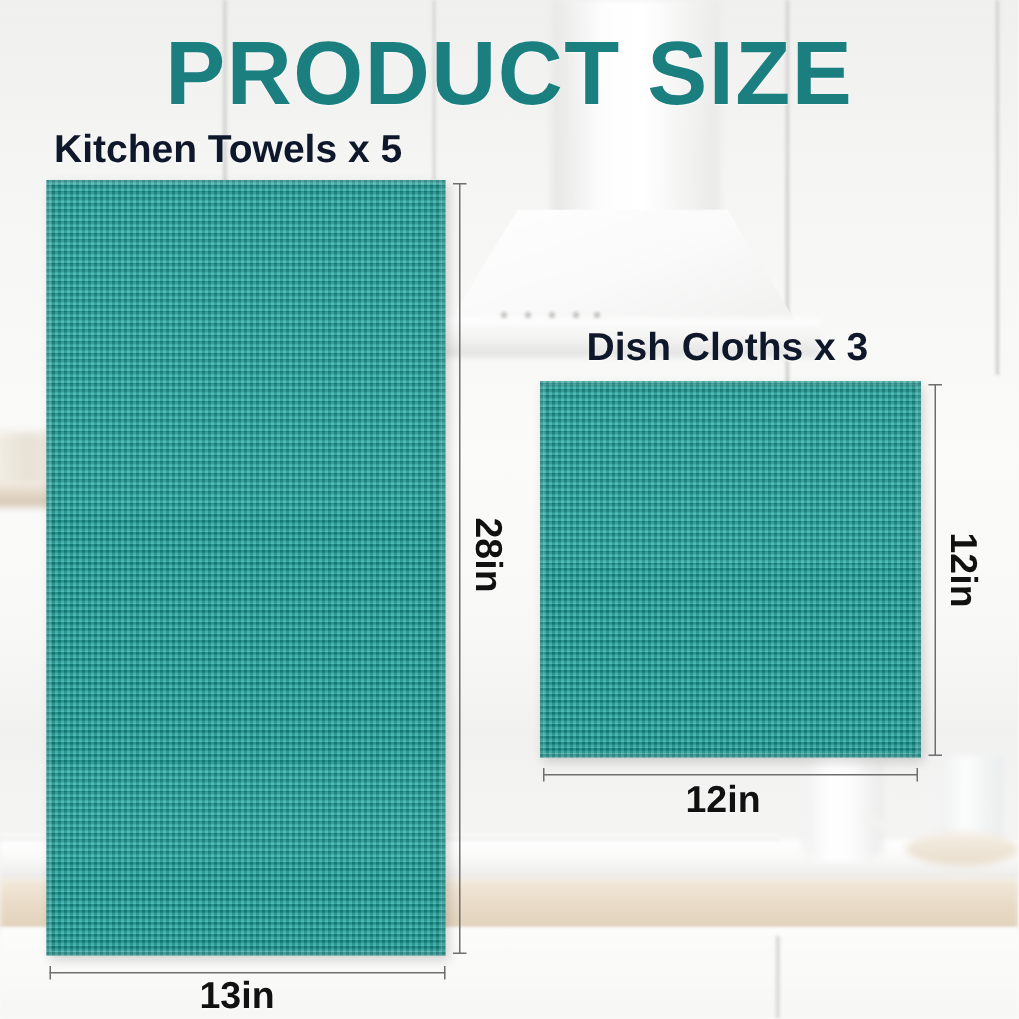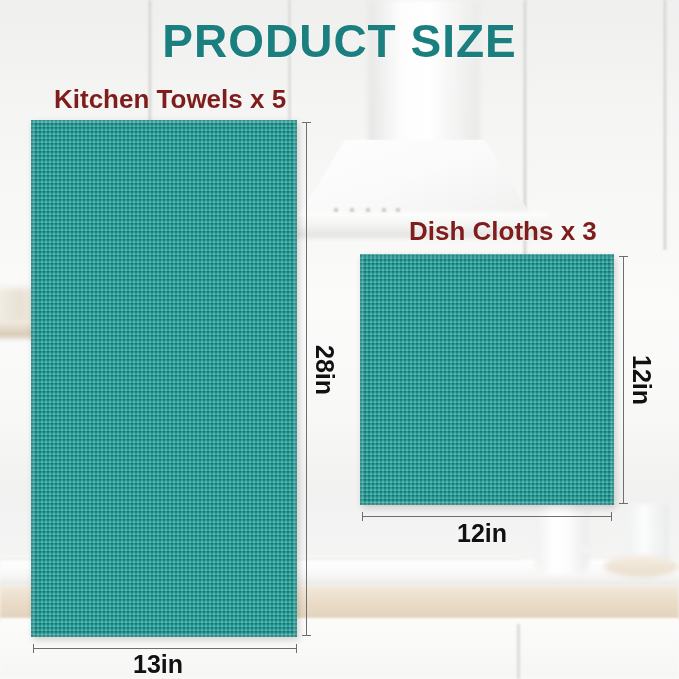--- a/index.html
+++ b/index.html
@@ -180,37 +180,36 @@
     pointer-events: none;
   }
 
   
   .title {
     position: absolute;
     left: 0;
     top: 14px;
     width: 679px;
     text-align: center;
-    font-size: 46px;
+    font-size: 60px;
     font-weight: bold;
     letter-spacing: 1px;
     color: #1b7f7f;
     text-shadow: 0 1px 1px rgba(255,255,255,.75);
     white-space: nowrap;
   }
 
   
   .prod-label {
     position: absolute;
     font-size: 26px;
     font-weight: bold;
-    color: #7f1d1d;
+    color: #0f172a;
     white-space: nowrap;
     text-shadow: 0 1px 1px rgba(255,255,255,.6);
-    margin-left: 18px;
   }
   #label-towel { left: 36px; top: 84px; }
   #label-cloth { left: 391px; top: 216px; }
 
   
   .fabric {
     position: absolute;
     background-color: #19a7a1;
     background-image:
       repeating-linear-gradient(0deg,

